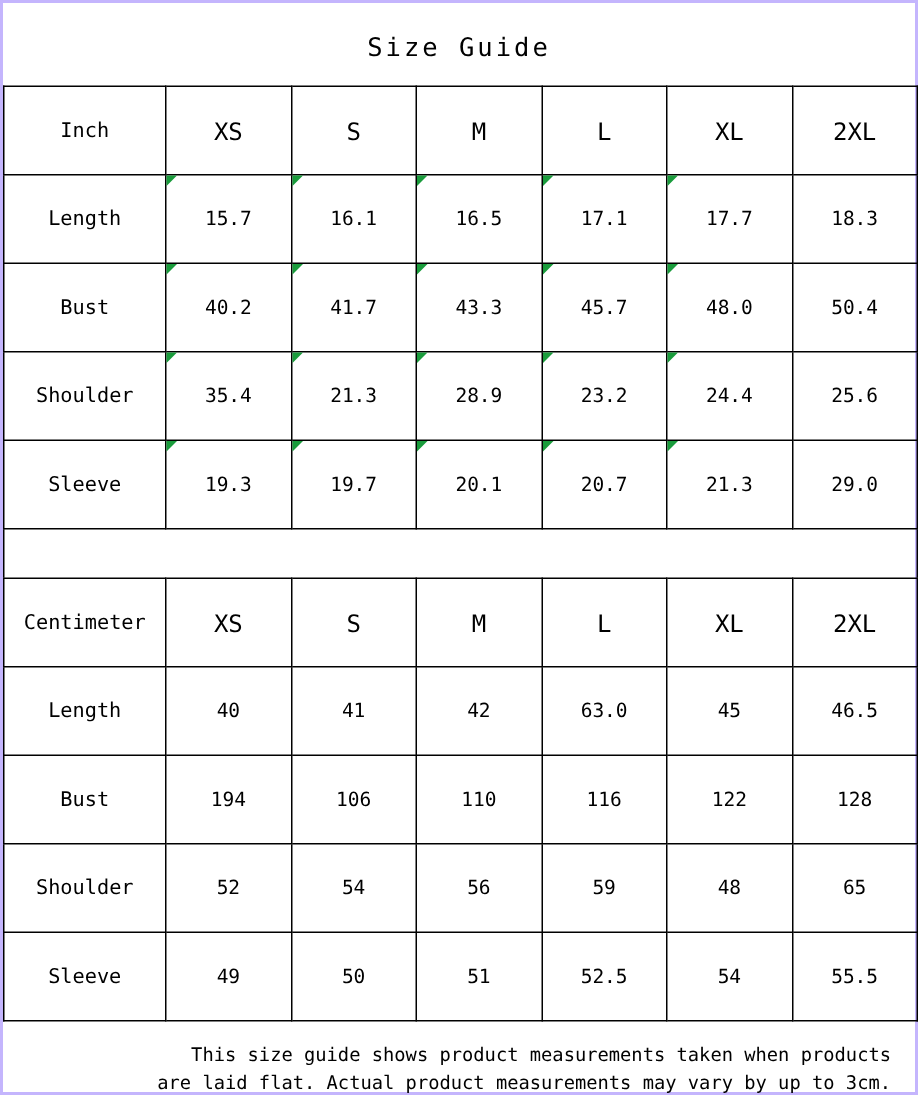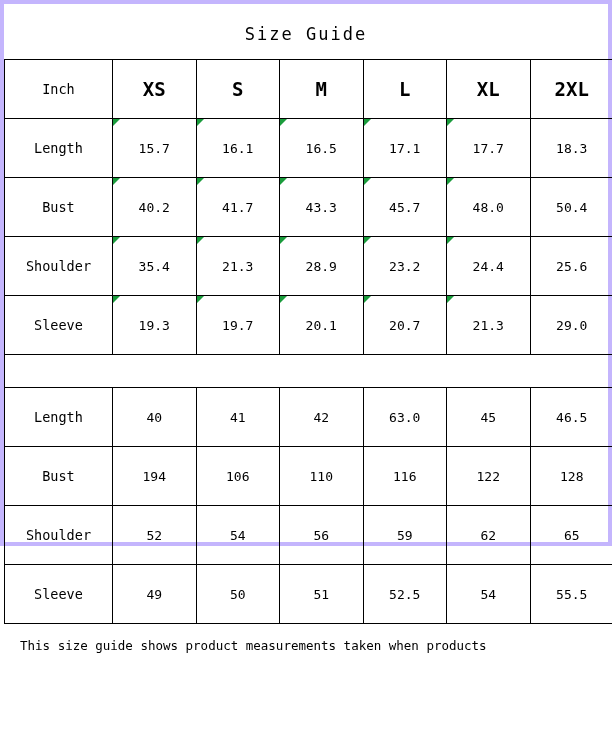--- a/index.html
+++ b/index.html
@@ -10,23 +10,23 @@
     width: 612px;
     height: 730px;
     background: #ffffff;
     font-family: "DejaVu Sans Mono", monospace;
     color: #000000;
     overflow: hidden;
   }
   .page {
     position: relative;
     width: 612px;
-    height: 546px;
+    height: 730px;
     box-sizing: border-box;
-    border: 4px solid #c4b5fd;
+    border: 2px solid #c4b5fd;
   }
   .title {
     text-align: center;
     font-size: 17px;
     letter-spacing: 2px;
     padding-top: 20px;
     padding-bottom: 15px;
     font-weight: normal;
     color: #000000;
   }
@@ -45,43 +45,43 @@
   }
   table.size-table td.header-label {
     font-weight: normal;
     font-size: 13.5px;
   }
   table.size-table td.row-label {
     font-weight: normal;
     font-size: 13.5px;
   }
   table.size-table td.col-head {
-    font-weight: bold;
-    font-size: 19px;
+    font-weight: normal;
+    font-size: 16px;
   }
   
   td.marked::before {
     content: "";
     position: absolute;
     top: 0;
     left: 0;
     width: 0;
     height: 0;
     border-top: 7px solid #1a9c3c;
     border-right: 7px solid transparent;
   }
   .gap {
     height: 32px;
     border-left: 1px solid #000000;
     border-right: 1px solid #000000;
     box-sizing: border-box;
     width: 610px;
   }
   .footnote {
-    text-align: left;
+    text-align: right;
     font-size: 12.5px;
     line-height: 19px;
     padding: 12px 16px 0 16px;
     color: #000000;
   }
   .col-first { width: 105px; }
 </style>
 </head>
 <body>
 
@@ -140,20 +140,29 @@
         <td class="marked">21.3</td>
         <td>29.0</td>
       </tr>
     </tbody>
   </table>
 
   <div class="gap"></div>
 
   <table class="size-table">
     <tbody>
+      <tr>
+        <td class="header-label col-first">Centimeter</td>
+        <td class="col-head">XS</td>
+        <td class="col-head">S</td>
+        <td class="col-head">M</td>
+        <td class="col-head">L</td>
+        <td class="col-head">XL</td>
+        <td class="col-head">2XL</td>
+      </tr>
 
       <tr>
         <td class="row-label col-first">Length</td>
         <td>40</td>
         <td>41</td>
         <td>42</td>
         <td>63.0</td>
         <td>45</td>
         <td>46.5</td>
       </tr>
@@ -167,33 +176,34 @@
         <td>122</td>
         <td>128</td>
       </tr>
 
       <tr>
         <td class="row-label col-first">Shoulder</td>
         <td>52</td>
         <td>54</td>
         <td>56</td>
         <td>59</td>
-        <td>62</td>
+        <td>48</td>
         <td>65</td>
       </tr>
 
       <tr>
         <td class="row-label col-first">Sleeve</td>
         <td>49</td>
         <td>50</td>
         <td>51</td>
         <td>52.5</td>
         <td>54</td>
         <td>55.5</td>
       </tr>
     </tbody>
   </table>
 
   <div class="footnote">
     <div>This size guide shows product measurements taken when products</div>
+    <div>are laid flat. Actual product measurements may vary by up to 3cm.</div>
   </div>
 
 </div>
 
 </body></html>

